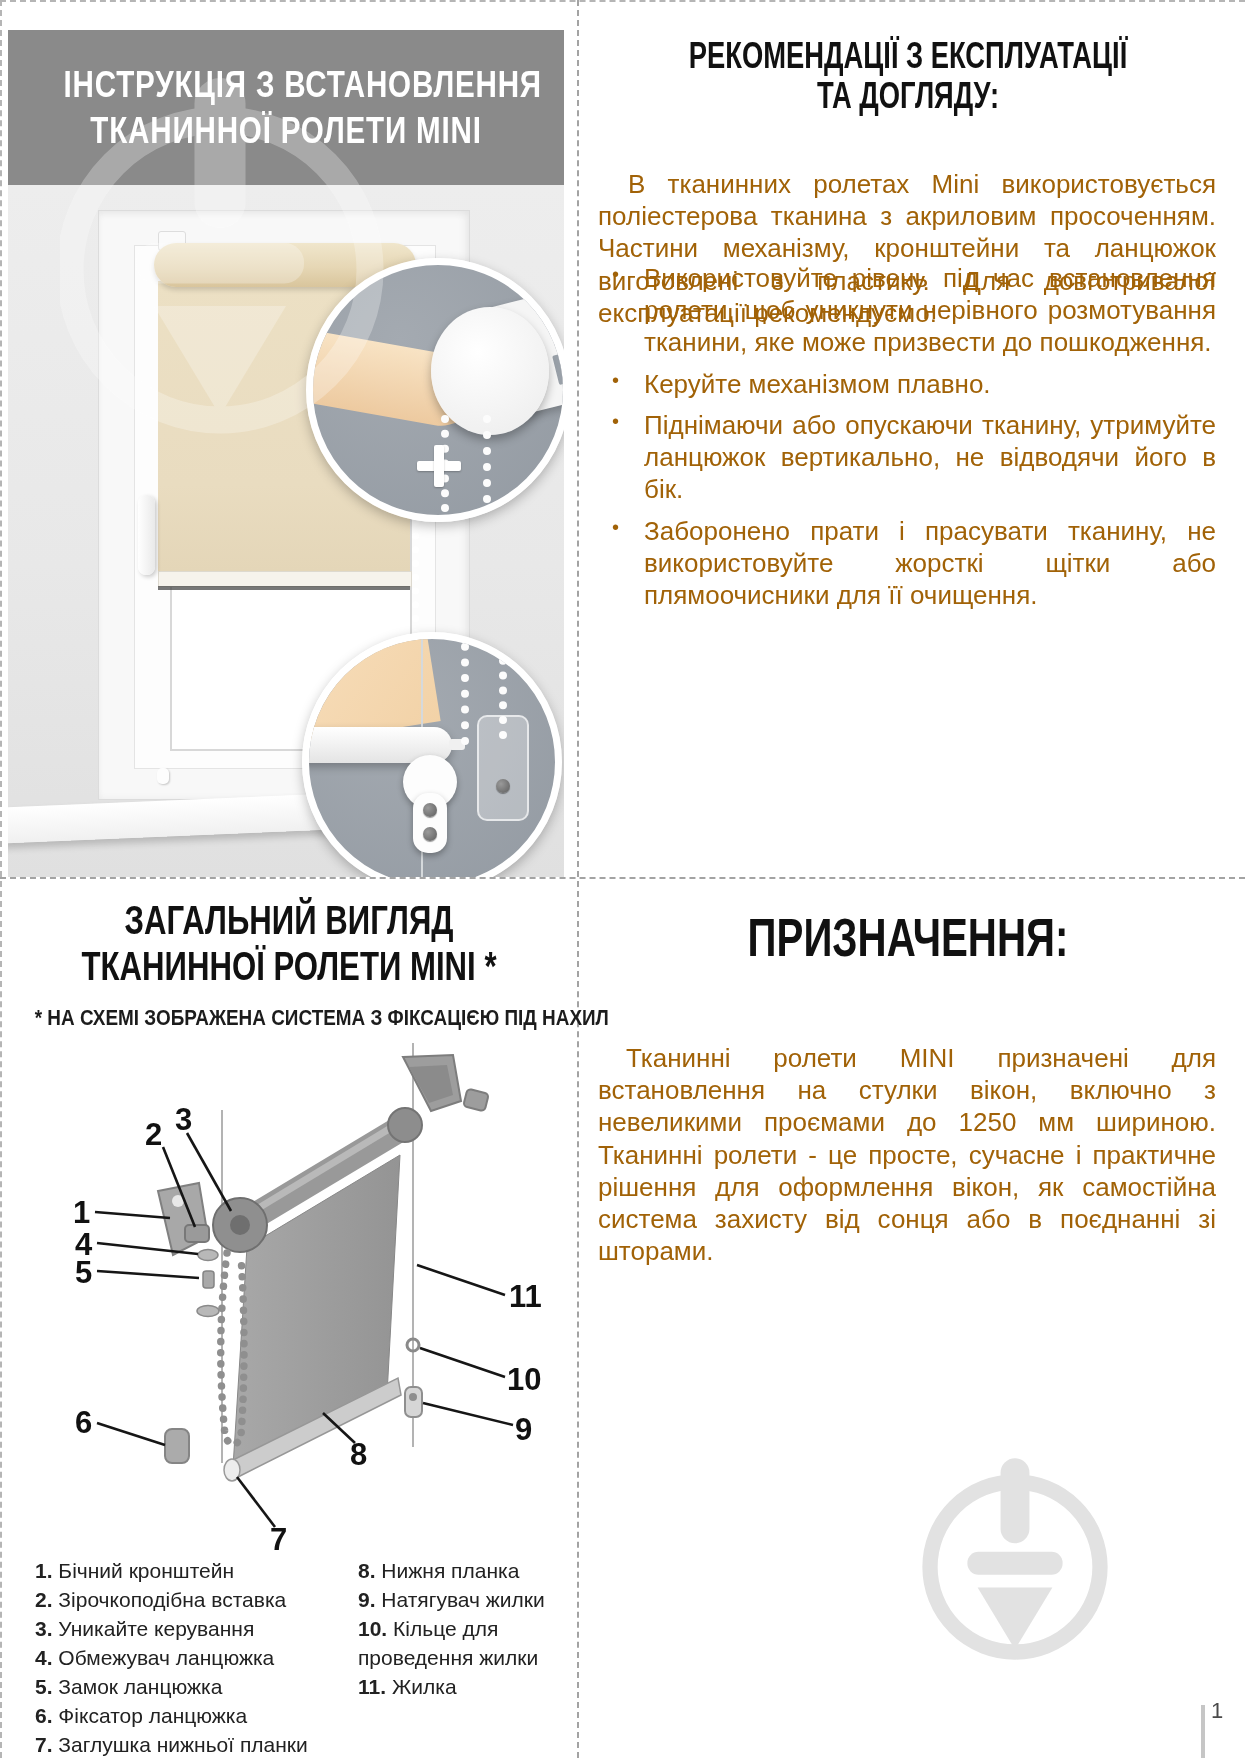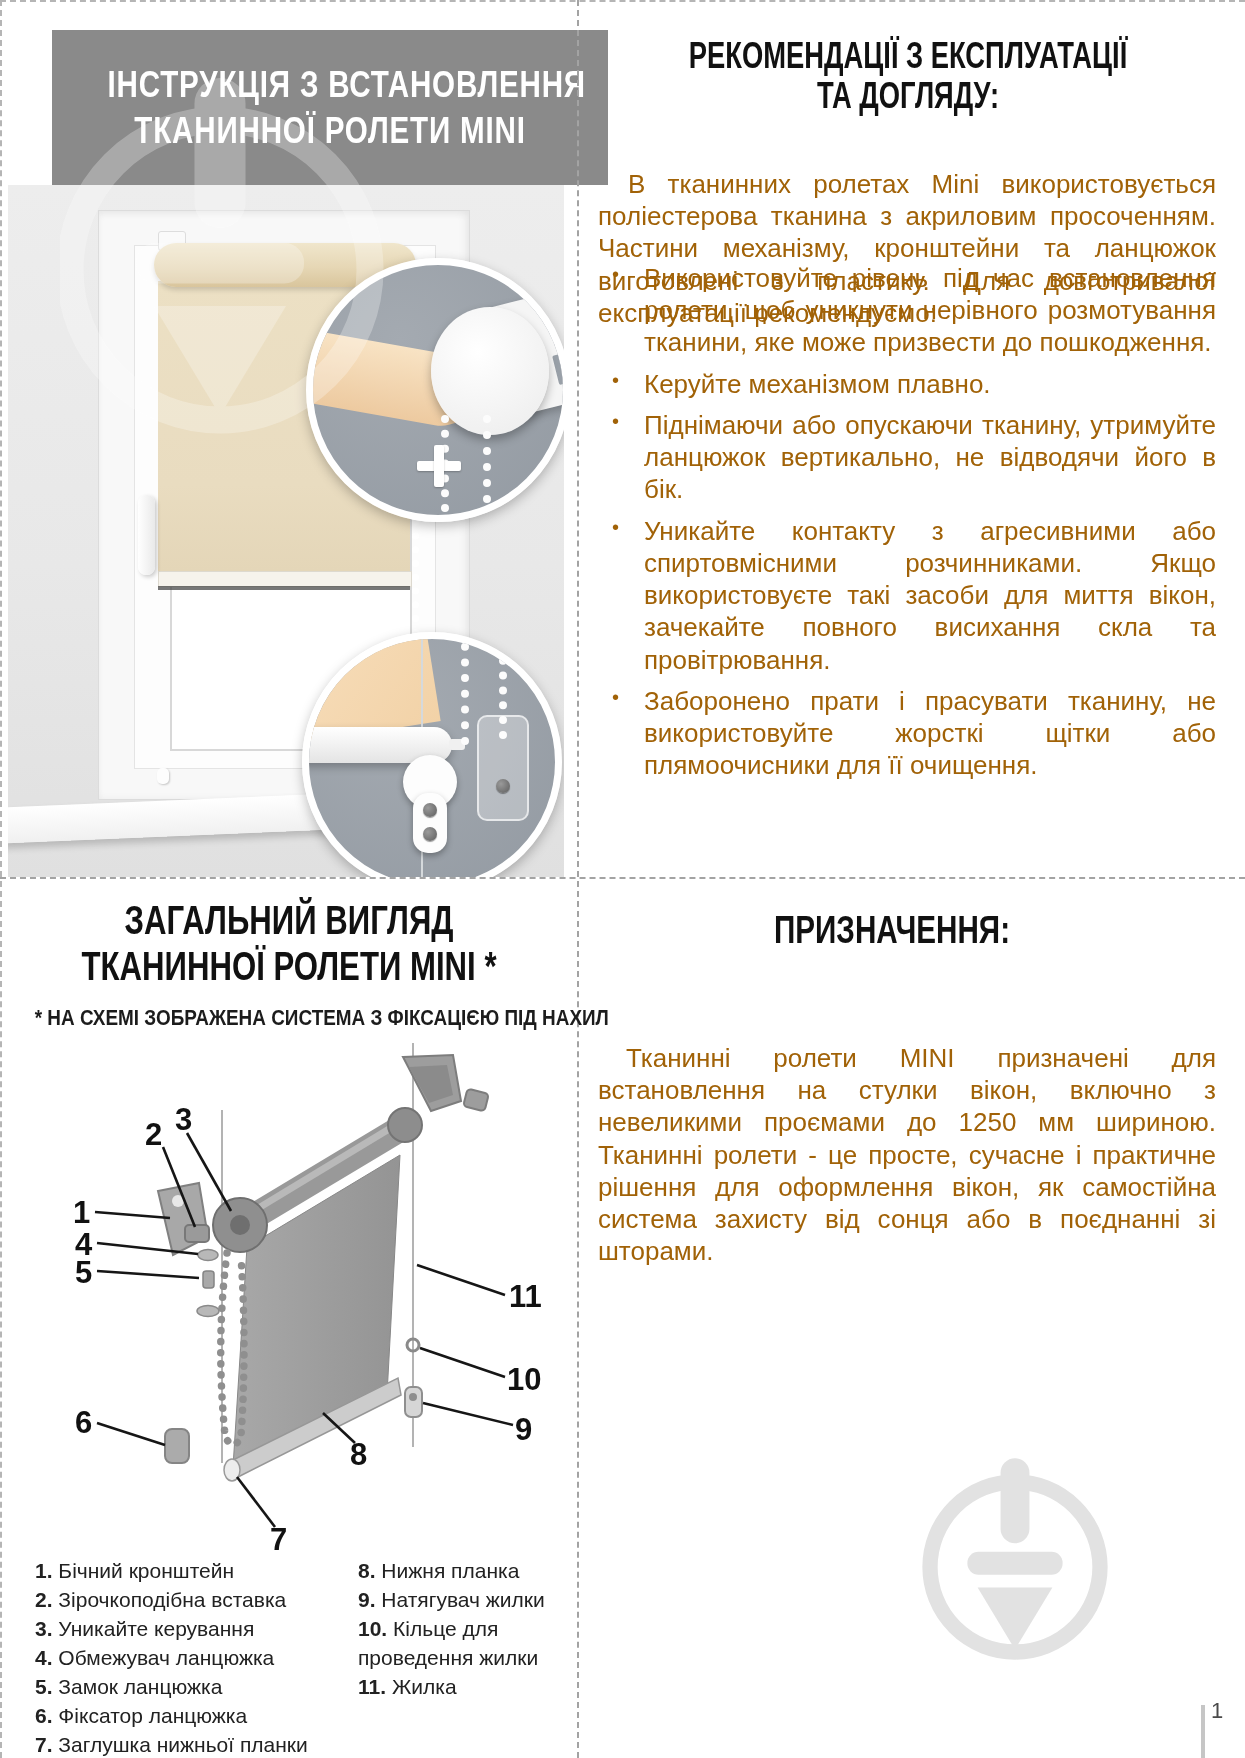--- a/index.html
+++ b/index.html
@@ -12,21 +12,21 @@
   .edge-top{left:0;top:0;width:1245px;border-top:2px dashed #b5b5b5;}
   .edge-left{left:0;top:0;height:1758px;border-left:2px dashed #b5b5b5;}
 
   
   .big-title{font-weight:bold;text-align:center;line-height:1.12;color:#111;}
   .cond{display:block;transform:scaleX(0.76);transform-origin:center top;white-space:nowrap;}
   .band-title .cond{transform:scaleX(0.8);}
 
   
   .band{left:8px;top:30px;width:556px;height:155px;background:#8a8a8a;
-        display:flex;flex-direction:column;justify-content:center;margin-left:44px;}
+        display:flex;flex-direction:column;justify-content:center;}
   .band-title{font-weight:bold;font-size:37px;color:#ffffff;text-align:center;line-height:1.22;letter-spacing:1px;}
   .photo{left:8px;top:185px;width:556px;height:692px;overflow:hidden;
          background:linear-gradient(180deg,#ededed 0%,#e8e8e8 55%,#e0e0e0 100%);}
   .win-outer{left:90px;top:25px;width:370px;height:588px;background:#f8f8f8;
              border:1px solid #dcdcdc;box-shadow:inset -4px 0 8px rgba(0,0,0,.05),inset 0 4px 6px rgba(0,0,0,.04);}
   .win-inner{left:126px;top:60px;width:300px;height:522px;background:#fdfdfd;border:1px solid #e4e4e4;}
   .glass{left:162px;top:100px;width:238px;height:462px;background:#ffffff;border:2px solid #d8d8d8;}
   .roll{left:146px;top:58px;width:262px;height:44px;border-radius:22px;
         background:linear-gradient(180deg,#f0e6cc 0%,#e6d7b5 55%,#d9c59c 100%);box-shadow:0 3px 5px rgba(0,0,0,.15);}
   .roll-bracket{left:150px;top:46px;width:26px;height:18px;background:#fafafa;border:1px solid #ddd;border-radius:3px;}
@@ -82,21 +82,21 @@
   .bl-title{left:0;top:898px;width:578px;font-size:41px;}
   .bl-sub{left:0;top:1006px;width:578px;font-size:21.5px;font-weight:bold;text-align:center;}
   .bl-sub .cond{transform:scaleX(0.88);}
   .diagram{left:15px;top:1015px;width:548px;height:540px;}
   .legend{font-size:21px;line-height:29px;color:#222;}
   .legend .num{font-weight:bold;}
   .legend1{left:35px;top:1556px;width:300px;}
   .legend2{left:358px;top:1556px;width:228px;}
 
   
-  .br-title{left:582px;top:908px;width:620px;font-size:39px;}
+  .br-title{left:598px;top:908px;width:620px;font-size:53px;}
   .br-body{left:598px;top:1042px;width:618px;text-indent:28px;}
 
   .pagebar{left:1201px;top:1705px;width:4px;height:53px;background:#c6c6c6;}
   .pagenum{left:1211px;top:1698px;font-size:22px;color:#4a4a4a;}
 </style>
 </head>
 <body>
 
 <div id="page">
 
@@ -169,21 +169,20 @@
     <span class="cond">ТА ДОГЛЯДУ:</span>
   </div>
 
   <div class="abs para tr-intro">В тканинних ролетах Mini використовується поліестерова тканина з акриловим просоченням. Частини механізму, кронштейни та ланцюжок виготовлені з пластику. Для довготривалої експлуатації рекомендуємо:</div>
 
   <div class="abs para tr-list">
     <ul>
       <li>Використовуйте рівень під час встановлення ролети, щоб уникнути нерівного розмотування тканини, яке може призвести до пошкодження.</li>
       <li>Керуйте механізмом плавно.</li>
       <li>Піднімаючи або опускаючи тканину, утримуйте ланцюжок вертикально, не відводячи його в бік.</li>
-      <li>Уникайте контакту з агресивними або спиртовмісними розчинниками. Якщо використовуєте такі засоби для миття вікон, зачекайте повного висихання скла та провітрювання.</li>
       <li>Заборонено прати і прасувати тканину, не використовуйте жорсткі щітки або плямоочисники для її очищення.</li>
     </ul>
   </div>
 
   <div class="abs vdiv"></div>
   <div class="abs hdiv"></div>
 
   <div class="abs big-title bl-title">
     <span class="cond">ЗАГАЛЬНИЙ ВИГЛЯД</span>
     <span class="cond">ТКАНИННОЇ РОЛЕТИ MINI *</span>

